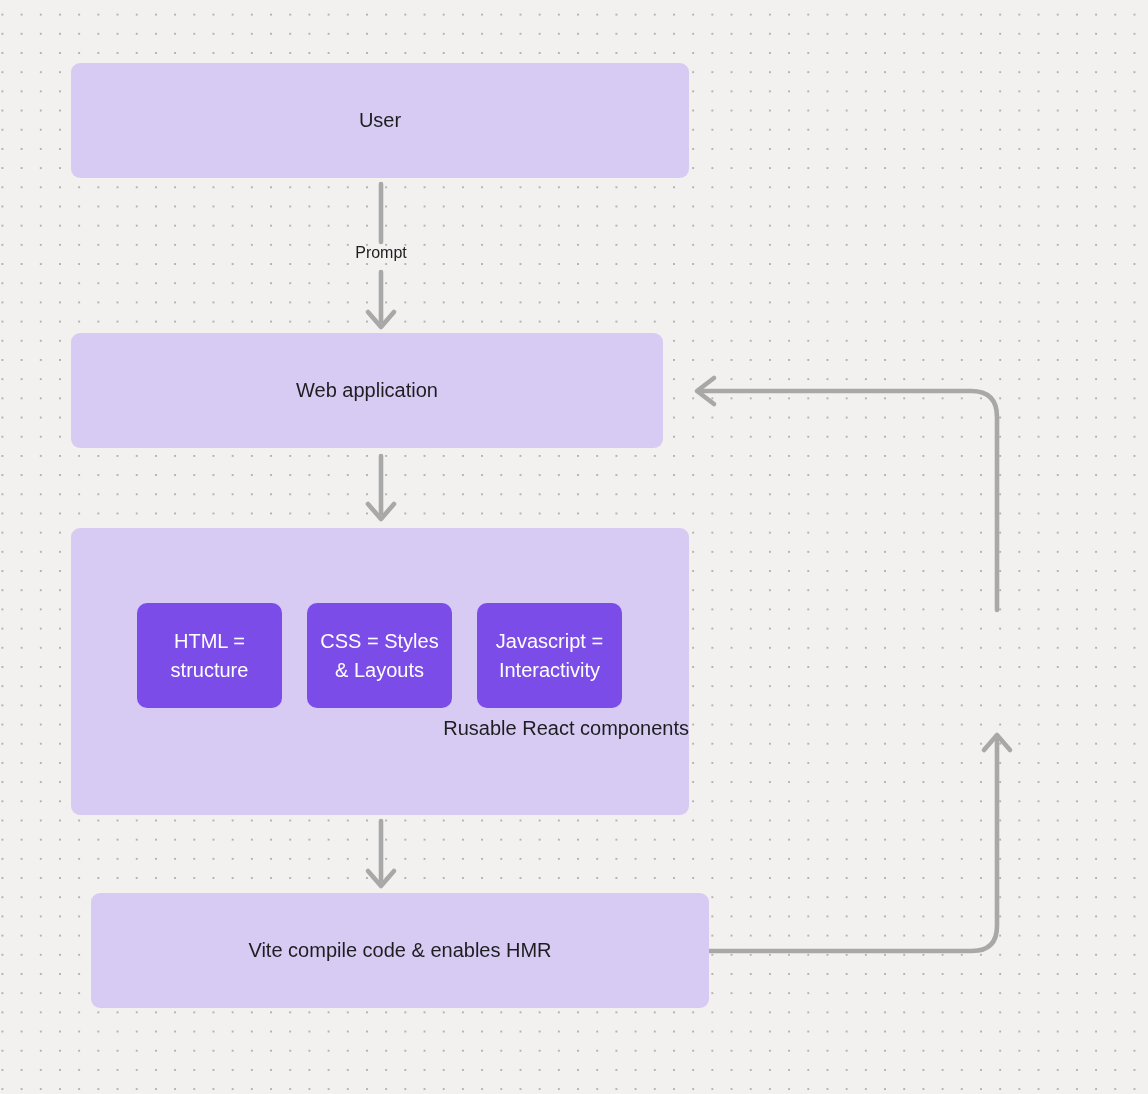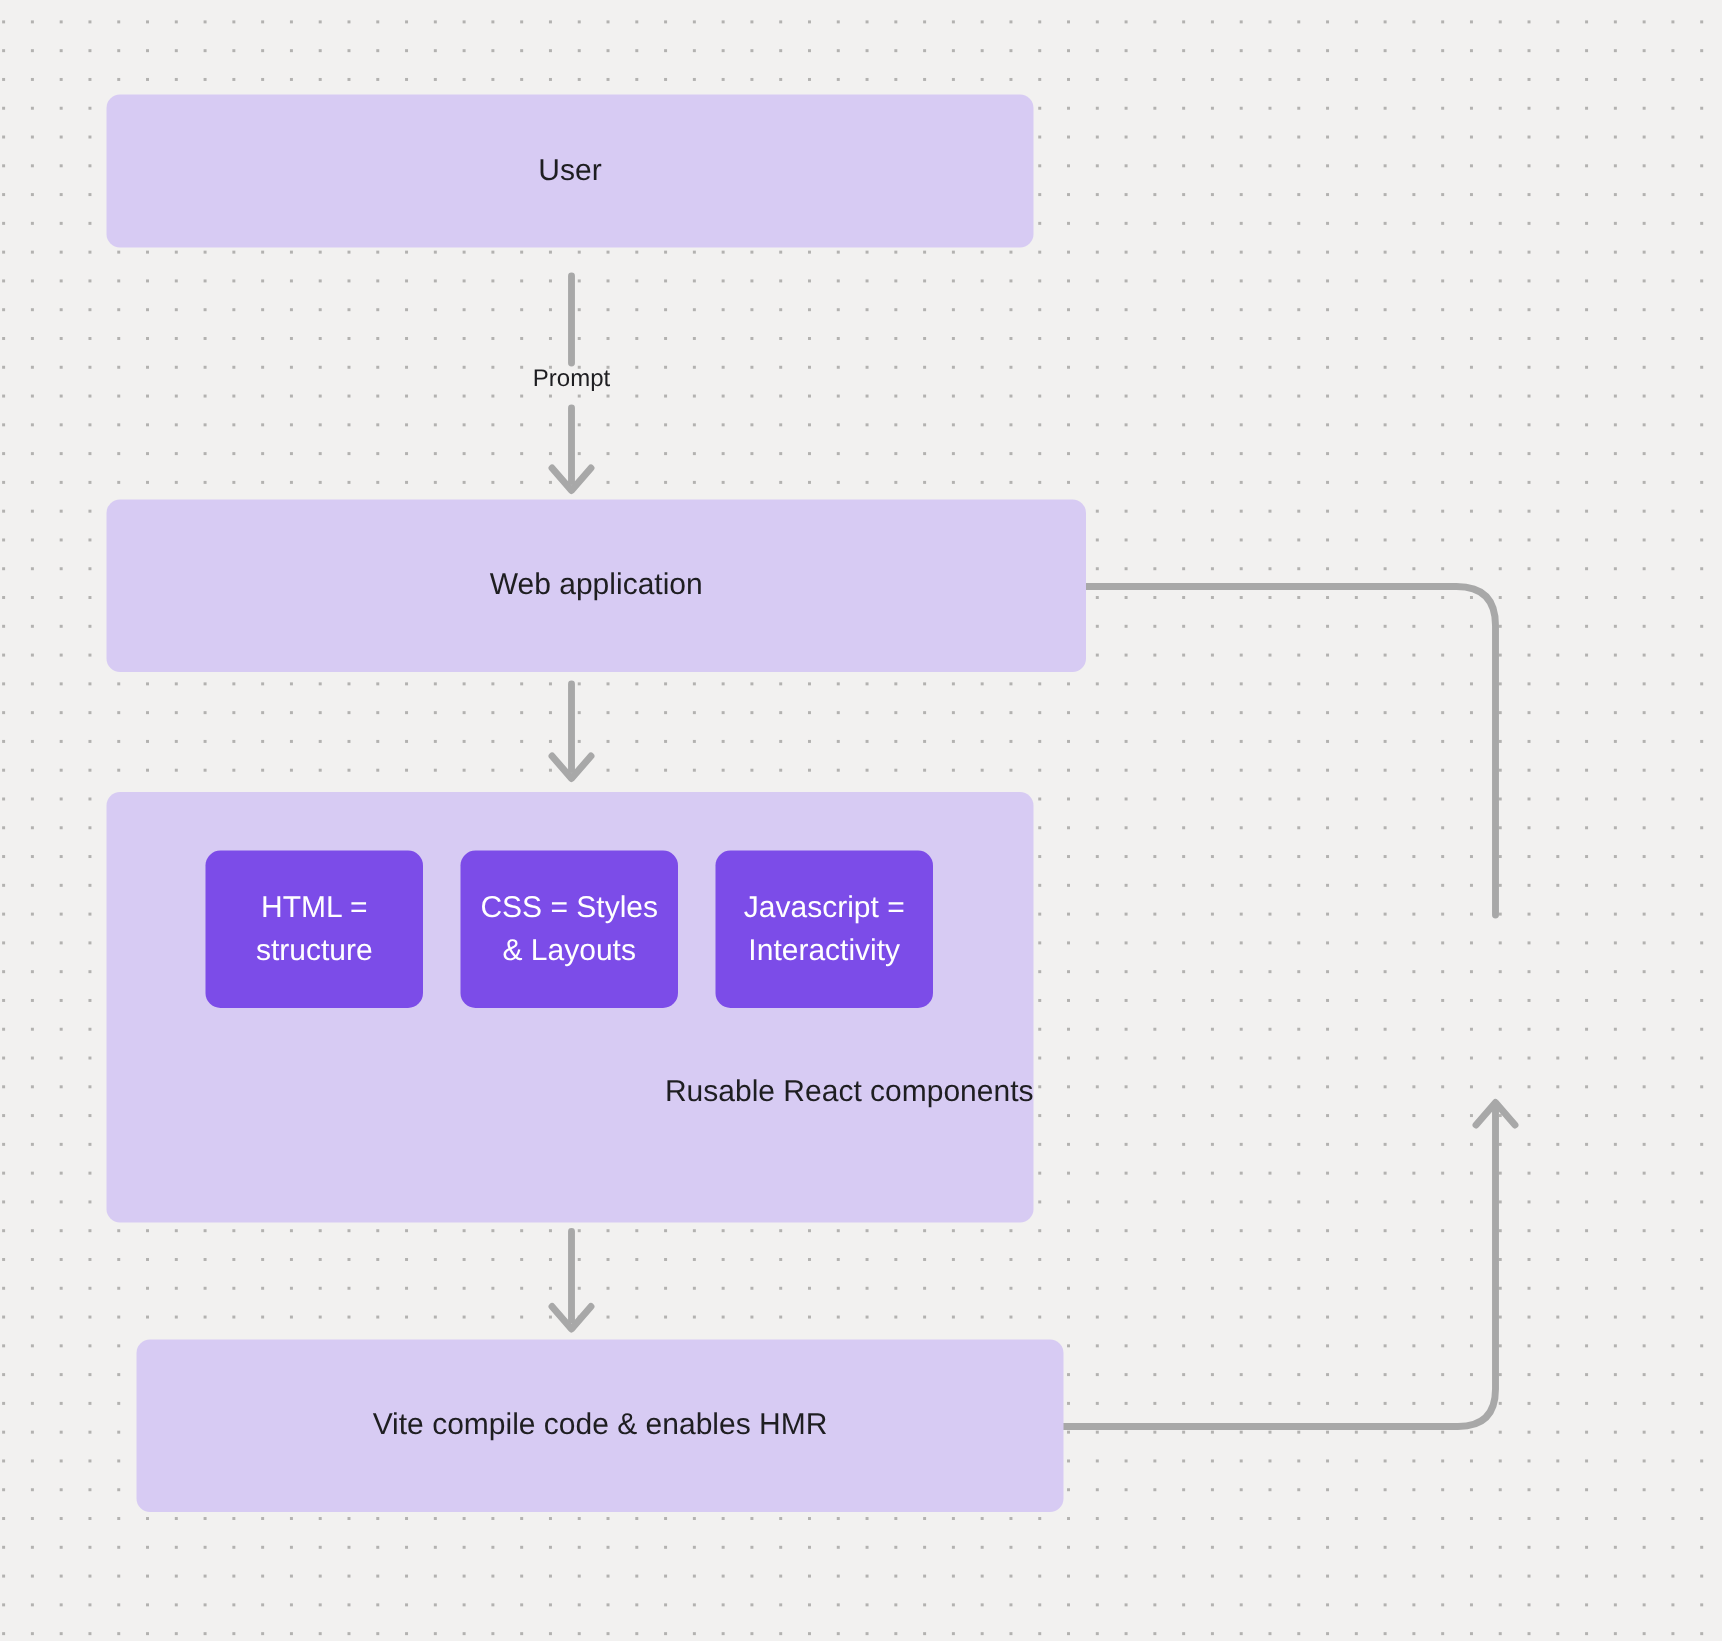--- a/index.html
+++ b/index.html
@@ -67,41 +67,42 @@
     background: var(--node-accent);
     border-radius: 10px;
     color: var(--text-light);
     font-size: 20px;
     line-height: 29px;
     display: flex;
     align-items: center;
     justify-content: center;
     text-align: center;
     white-space: pre-line;
+    margin-top: 36px;
   }
   .group-caption {
     position: absolute;
     left: 0;
     top: 189px;
     width: 100%;
     text-align: right;
     font-size: 20px;
     color: var(--text-dark);
   }
   .edge-label {
     position: absolute;
     left: 311px;
     top: 244px;
     width: 140px;
     text-align: center;
     font-size: 16px;
     color: var(--text-dark);
   }
-  .node-user      { left: 71px;  top: 63px;  width: 618px; height: 102px; }
-  .node-webapp    { left: 71px;  top: 333px; width: 653px; height: 115px; }
+  .node-user      { left: 71px;  top: 63px;  width: 618px; height: 115px; }
+  .node-webapp    { left: 71px;  top: 333px; width: 592px; height: 115px; }
   .node-group     { left: 71px;  top: 528px; width: 618px; height: 287px; }
   .node-vite      { left: 71px;  top: 893px; width: 618px; height: 115px; margin-left: 20px; }
   .node-render    { left: 902px; top: 613px; width: 190px; height: 115px; border-radius: 10px; }
 </style>
 </head>
 <body>
 
 <div class="stage">
 
   <svg class="connectors" viewBox="0 0 1148 1094">

